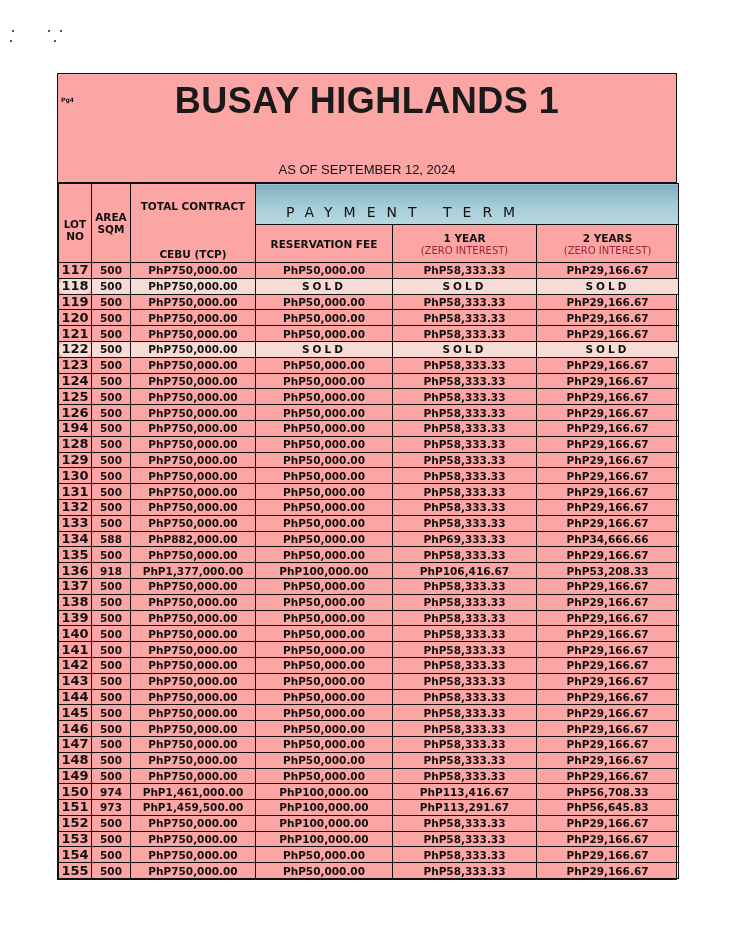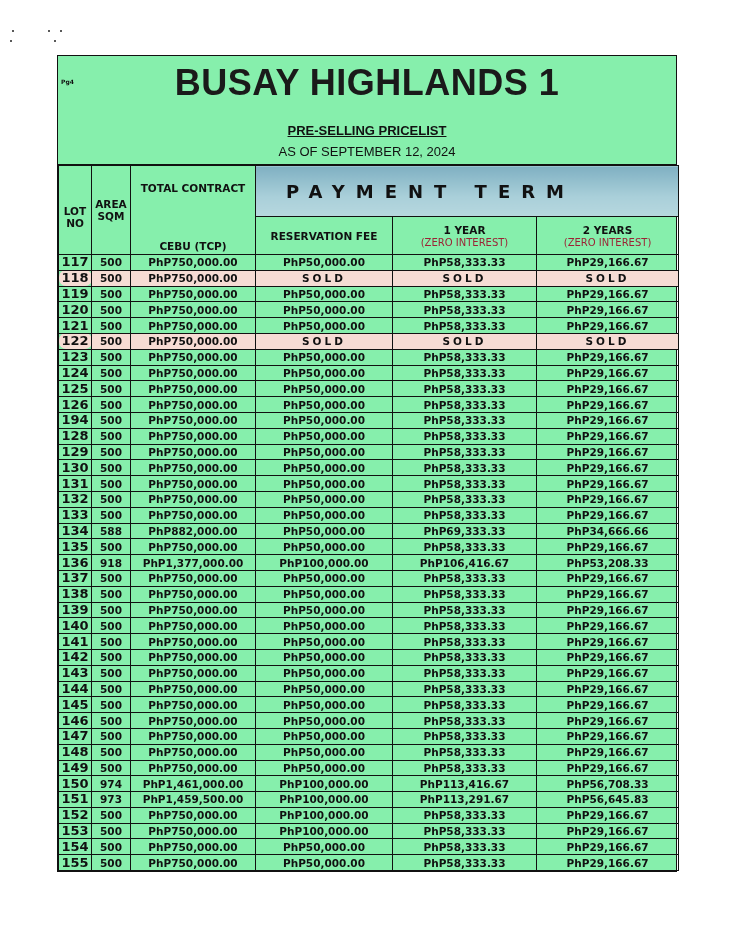--- a/index.html
+++ b/index.html
@@ -3,42 +3,42 @@
 <meta charset="utf-8">
 <style>
   html, body { margin:0; padding:0; }
   body {
     width:737px; height:940px; background:#ffffff; position:relative; overflow:hidden;
     font-family:"DejaVu Sans", sans-serif; color:#111;
   }
   .specks { position:absolute; left:8px; top:28px; width:60px; height:20px; }
   .speck { position:absolute; width:2px; height:2px; background:#222; border-radius:1px; }
   .sheet {
-    position:absolute; left:57px; top:55px; width:620px;
-    border:1.5px solid #111; box-sizing:border-box; background:#86efac;
+    position:absolute; left:57px; top:73px; width:620px;
+    border:1.5px solid #111; box-sizing:border-box; background:#fca5a5;
   }
   .header { position:relative; height:108px; border-bottom:1.5px solid #111; text-align:center; }
   .pg { position:absolute; left:3px; top:22px; font-size:6px; font-weight:bold; }
   .title {
     position:absolute; left:0; right:0; top:6px;
     font-family:"Liberation Sans", sans-serif; font-weight:bold; font-size:36px;
     letter-spacing:0.5px; color:#1a1a1a;
   }
   .sub { position:absolute; left:0; right:0; top:45px; font-family:"Liberation Sans", sans-serif; font-size:13px; }
   .pricelist { position:absolute; left:0; right:0; top:67px; font-family:"Liberation Sans", sans-serif; font-size:13px; font-weight:bold; text-decoration:underline; }
   .asof { position:absolute; left:0; right:0; top:88px; font-family:"Liberation Sans", sans-serif; font-size:13px; font-weight:normal; }
   table { border-collapse:collapse; width:100%; table-layout:fixed; }
   th, td { border:1.2px solid #111; padding:0; text-align:center; white-space:nowrap; overflow:hidden; }
   td { font-size:10.5px; font-weight:bold; height:14.8px; line-height:14px; }
   td.lot { font-weight:bold; font-size:13px;border-radius:7px; }
   th { font-size:10.5px; font-weight:bold; }
   .payterm {
     background:linear-gradient(to bottom, #7fb0c2 0%, #a9cfd9 60%, #b7d8df 100%);
-    letter-spacing:11px; font-size:18px; font-weight:bold; height:36px; text-align:left; padding-left:30px;
-    vertical-align:bottom; padding-bottom:14px;
+    letter-spacing:11px; font-size:14px; font-weight:normal; height:36px; text-align:left; padding-left:30px;
+    vertical-align:bottom; padding-bottom:4px;
   }
   .tcp-top { vertical-align:top; padding-top:16px; border-bottom:none; }
   .tcp-bottom { vertical-align:bottom; padding-bottom:2px; border-top:none; }
   .zero { color:#9b2335; font-weight:normal; font-size:10px; }
   tr.sold td { background:#f6dcd4; }
   tr.sold td.soldcell { letter-spacing:3px;margin-top:40px; }
 </style>
 </head>
 <body>
 
@@ -47,21 +47,20 @@
   <span class="speck" style="left:40px;top:2px;"></span>
   <span class="speck" style="left:52px;top:2px;"></span>
   <span class="speck" style="left:2px;top:12px;"></span>
   <span class="speck" style="left:46px;top:12px;"></span>
 </div>
 
 <div class="sheet">
   <div class="header">
     <div class="pg">Pg4</div>
     <div class="title">BUSAY HIGHLANDS 1</div>
-    <div class="pricelist">PRE-SELLING PRICELIST</div>
     <div class="asof">AS OF SEPTEMBER 12, 2024</div>
   </div>
 
   <table>
     <colgroup>
       <col style="width:33px">
         <col style="width:39px">
         <col style="width:125px">
       <col style="width:137px">
         <col style="width:144px">

